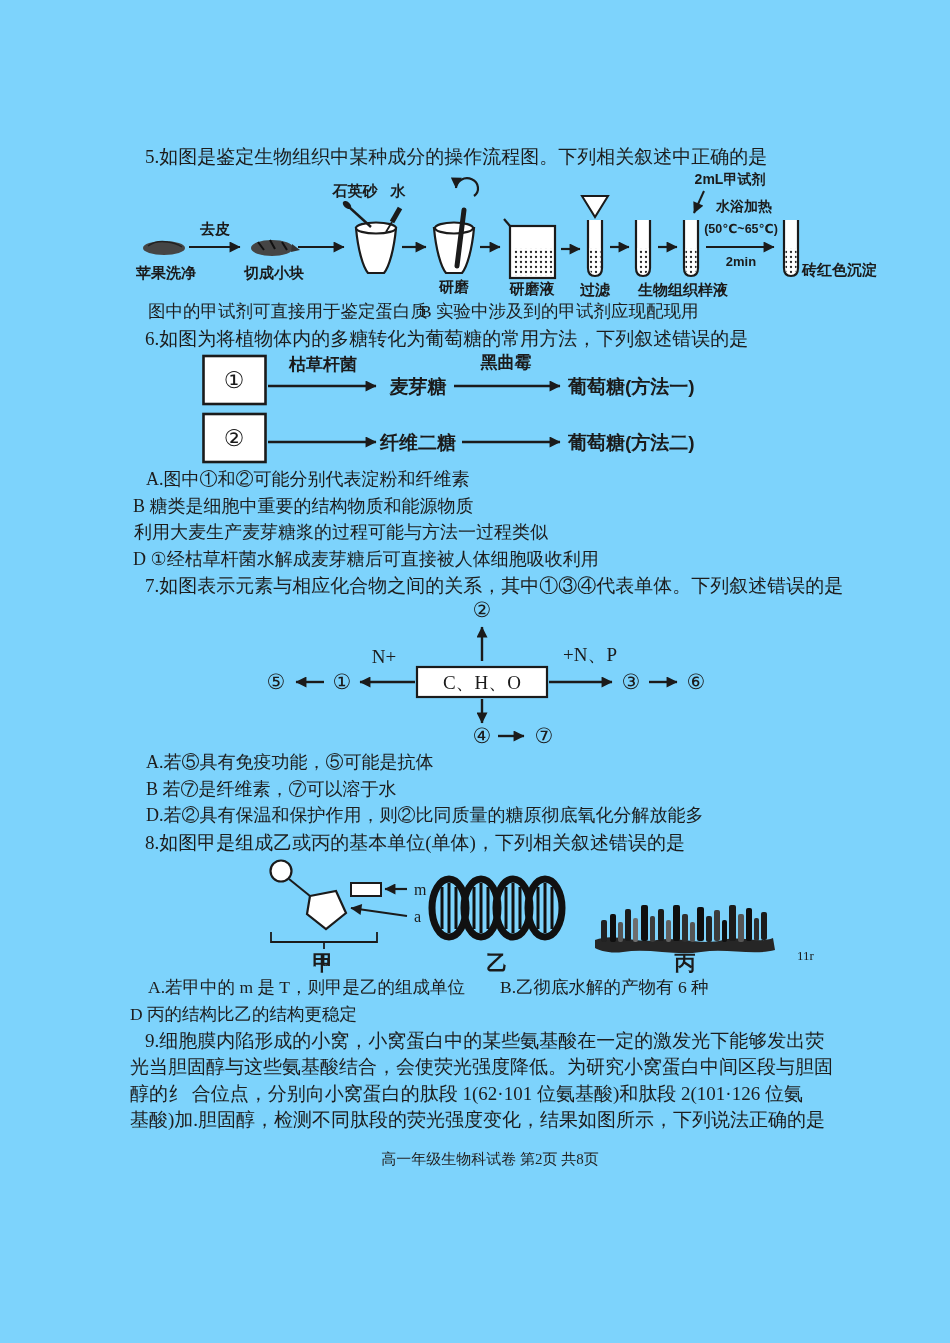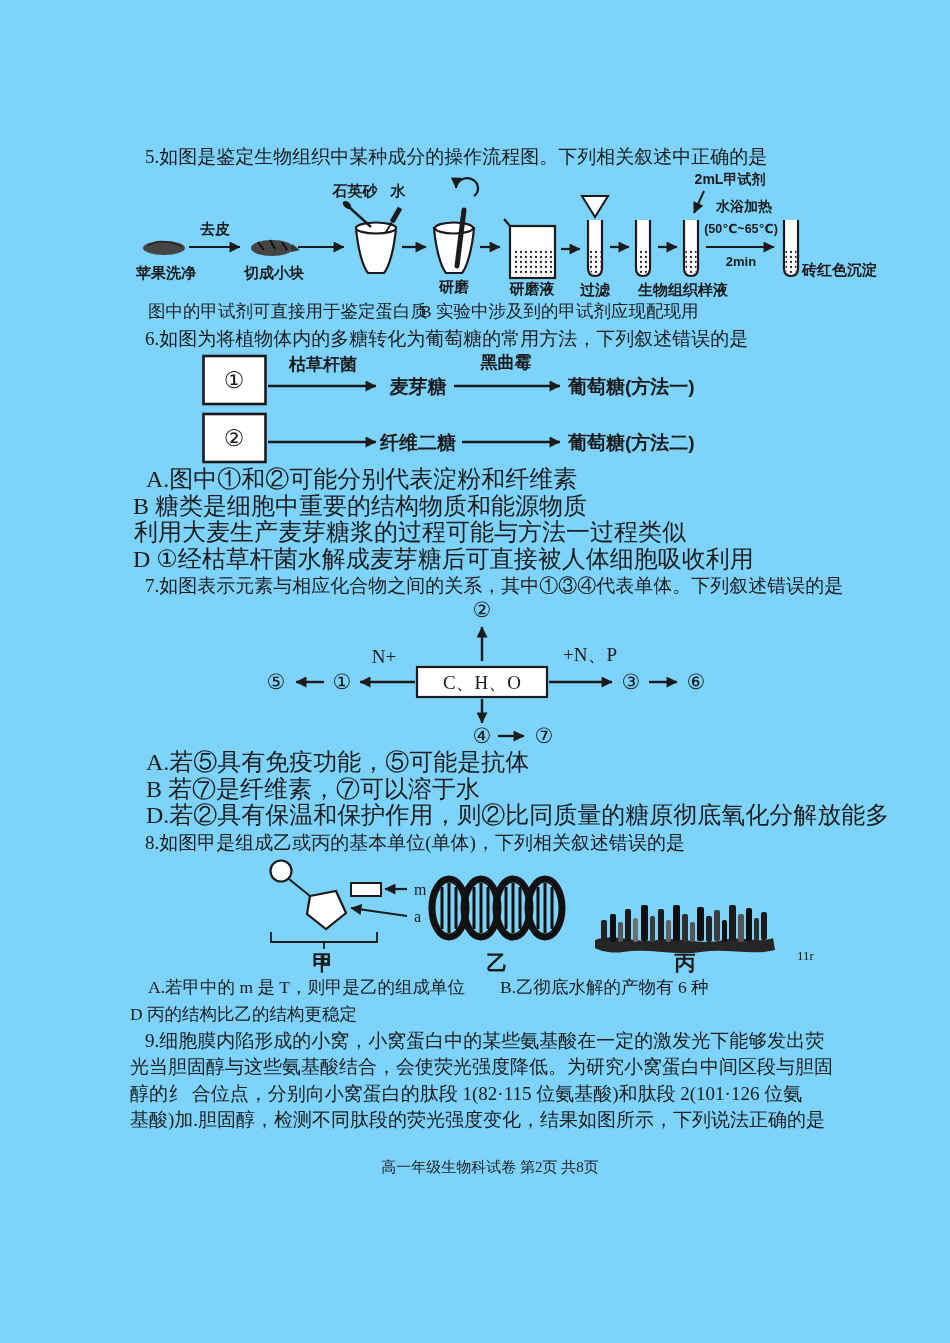--- a/index.html
+++ b/index.html
@@ -4,31 +4,31 @@
 <style>
   html,body{margin:0;padding:0;background:#888;}
   .page{
     width:950px;height:1343px;background:#7dd3fc;position:relative;
     box-sizing:border-box;padding:143px 100px 0 130px;
     font-family:"Liberation Serif","DejaVu Serif",serif;
     color:#1d1d1d;overflow:hidden;
   }
   .tl{font-size:19px;line-height:27px;white-space:nowrap;}
   .ol{font-size:17.5px;line-height:27px;white-space:nowrap;}
-  .ol2{font-size:24px;line-height:26.5px;white-space:nowrap;}
+  .ol2{font-size:18px;line-height:26.5px;white-space:nowrap;}
   .row{display:flex;}
   .p2{padding-left:2px;}.p3{padding-left:3px;}.p4{padding-left:4px;}
   .p15{padding-left:15px;}.p16{padding-left:16px;}.p18{padding-left:18px;}
   .w272{width:272px;flex:none;}.w343{width:343px;flex:none;}
   .w352{width:352px;flex:none;}.w388{width:388px;flex:none;}
   .diag{display:block;}
   svg text{fill:#1b1b1b;}
   .zh-b{font-family:"Liberation Sans","DejaVu Sans",sans-serif;font-weight:700;}
   .sf{font-family:"Liberation Serif","DejaVu Serif",serif;}
-  .footer{margin-top:22px;text-align:center;font-size:15px;line-height:22px;color:#222;}
+  .footer{margin-top:14px;text-align:center;font-size:15px;line-height:22px;color:#222;}
 </style>
 </head>
 <body>
 
 <div class="page">
 
   <svg width="0" height="0" style="position:absolute" aria-hidden="true">
     <defs>
       <marker id="ah" markerUnits="userSpaceOnUse" markerWidth="13" markerHeight="11" refX="9.5" refY="5" orient="auto" viewBox="0 0 10 10">
         <path d="M0,0 L10,5 L0,10 Z" fill="#1b1b1b"></path>
@@ -257,18 +257,18 @@
   <div class="row ol">
     <span class="w352 p18">A.若甲中的 m 是 T，则甲是乙的组成单位</span>
     <span>B.乙彻底水解的产物有 6 种</span>
   </div>
   <div class="row ol">
     <span>D 丙的结构比乙的结构更稳定</span>
   </div>
 
   <div class="tl p15" style="line-height:26.5px">9.细胞膜内陷形成的小窝，小窝蛋白中的某些氨基酸在一定的激发光下能够发出荧</div>
   <div class="tl" style="line-height:26.5px">光当胆固醇与这些氨基酸结合，会使荧光强度降低。为研究小窝蛋白中间区段与胆固</div>
-  <div class="tl" style="line-height:26.5px">醇的纟 合位点，分别向小窝蛋白的肽段 1(82·115 位氨基酸)和肽段 2(101·126 位氨</div>
+  <div class="tl" style="line-height:26.5px">醇的纟 合位点，分别向小窝蛋白的肽段 1(62·101 位氨基酸)和肽段 2(101·126 位氨</div>
   <div class="tl" style="line-height:26.5px">基酸)加.胆固醇，检测不同肽段的荧光强度变化，结果如图所示，下列说法正确的是</div>
 
   <div class="footer">高一年级生物科试卷 第2页 共8页</div>
 
 </div>
 
 </body></html>

